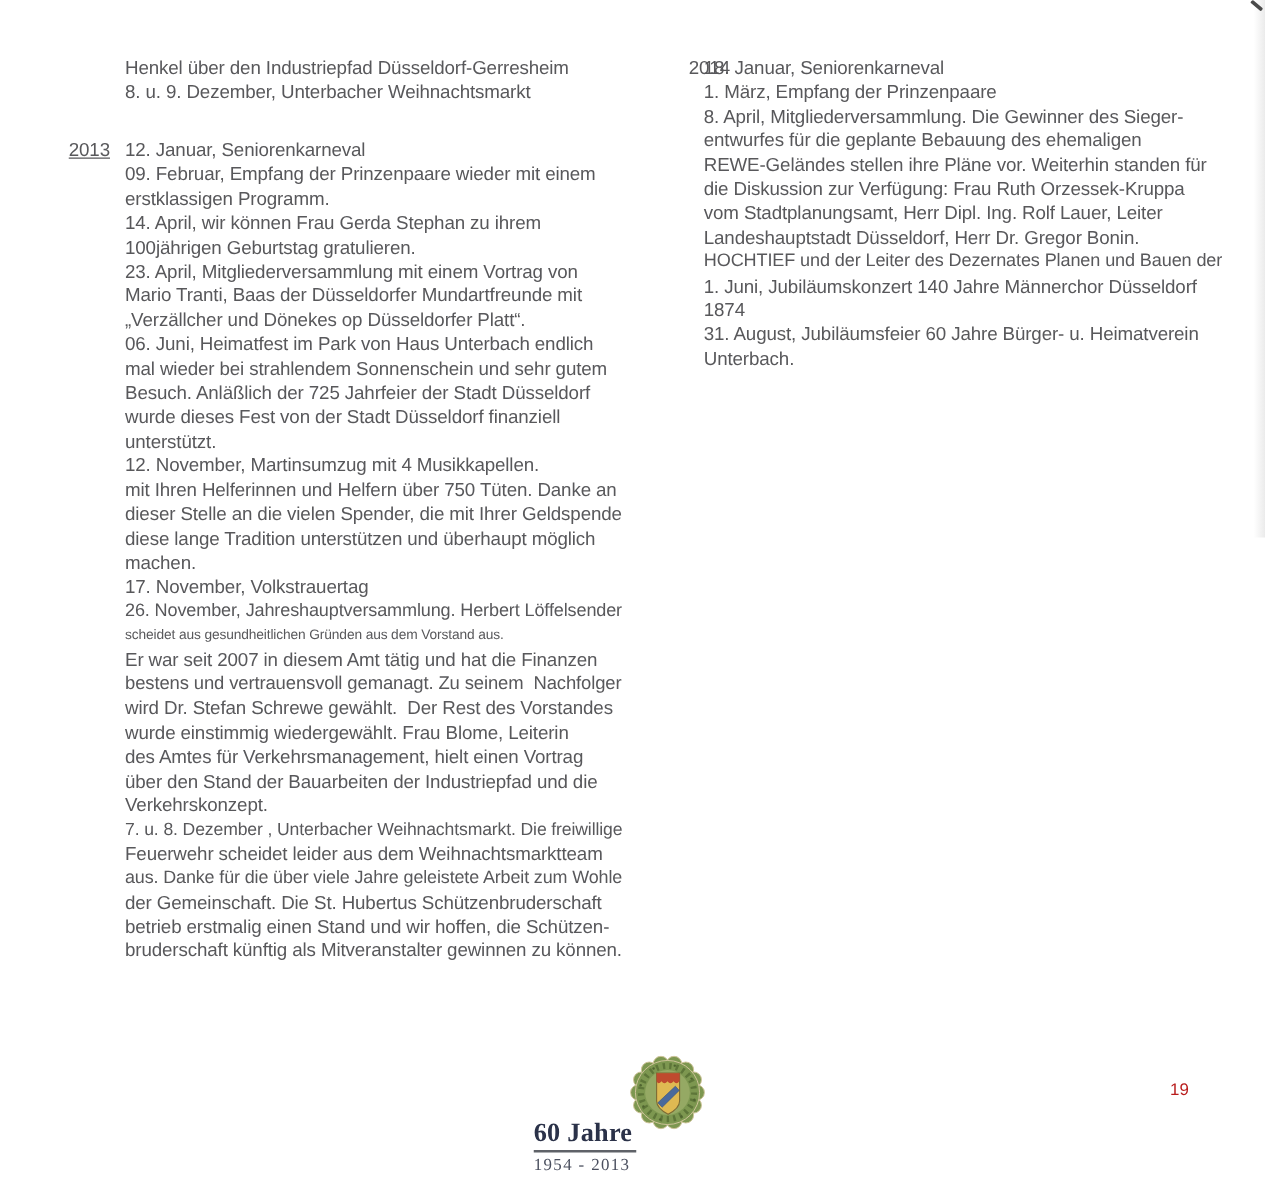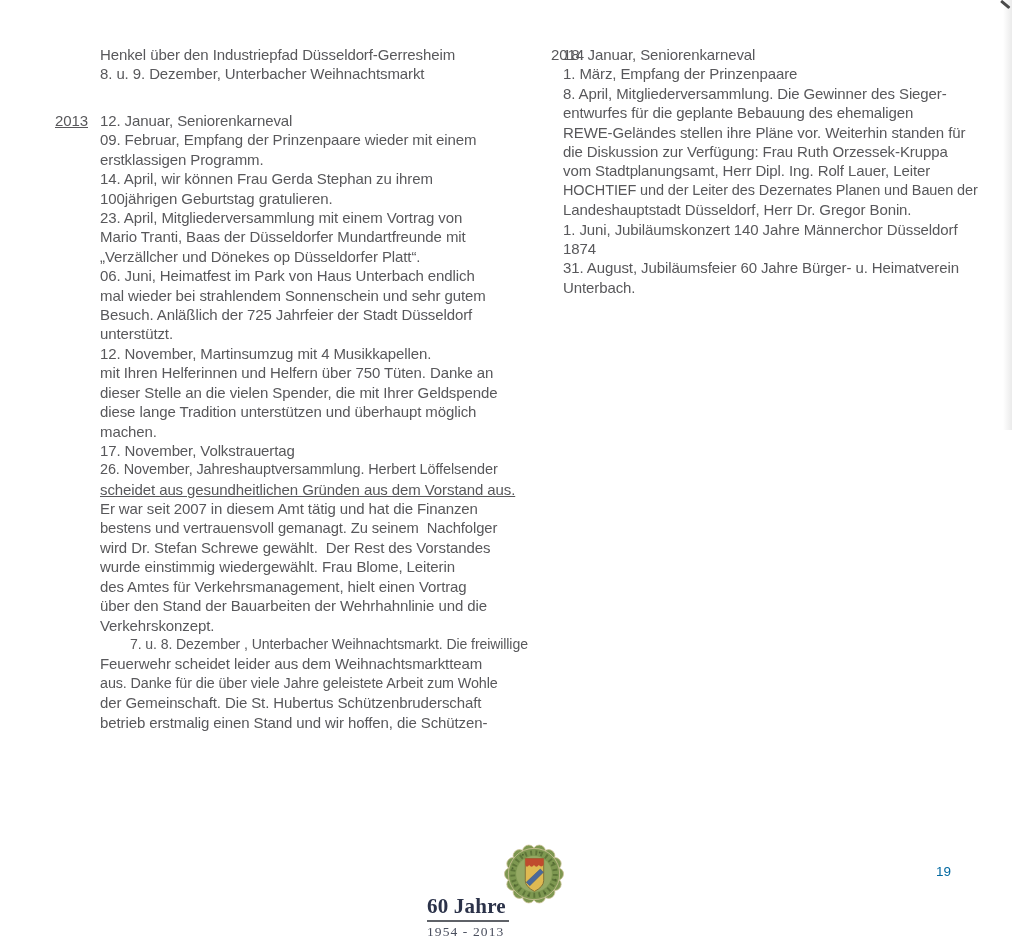--- a/index.html
+++ b/index.html
@@ -15,21 +15,21 @@
   #col-2013{left:100px;top:111px;width:398px;}
   #year-2014{left:515px;top:45px;margin-left:36px;}
   #col-2014{left:563px;top:45px;width:415px;}
 
   .footer-logo{position:absolute;left:427px;top:851px;width:84px;}
   .logo-title{font-family:"Liberation Serif","DejaVu Serif",serif;font-weight:bold;font-size:21px;line-height:1.05;color:#2b3249;letter-spacing:0.2px;margin-top:44px;}
   .logo-rule{height:0;border:0;border-top:2px solid #5f6268;margin:3px 0 2px 0;width:82px;}
   .logo-subtitle{font-family:"Liberation Serif","DejaVu Serif",serif;font-size:13.5px;color:#4a4f5e;letter-spacing:1.1px;}
   .emblem{position:absolute;left:504px;top:841px;width:60px;height:66px;}
 
-  .page-number{position:absolute;left:936px;top:864px;font-size:13.5px;color:#0369a1;}
+  .page-number{position:absolute;left:936px;top:864px;font-size:13.5px;color:#b91c1c;}
 
   .corner-mark{position:absolute;right:1px;top:3px;width:11px;height:2.5px;background:#4a4a4a;transform:rotate(40deg);border-radius:1px;}
   .edge-shade{position:absolute;right:0;top:0;width:9px;height:430px;
     background:linear-gradient(to right,rgba(130,130,130,0),rgba(130,130,130,0.16));}
 </style>
 </head>
 <body>
 
 <div class="page">
 
@@ -46,55 +46,57 @@
       <div class="line fit">09. Februar, Empfang der Prinzenpaare wieder mit einem</div>
       <div class="line fit">erstklassigen Programm.</div>
       <div class="line fit">14. April, wir können Frau Gerda Stephan zu ihrem</div>
       <div class="line fit">100jährigen Geburtstag gratulieren.</div>
       <div class="line fit">23. April, Mitgliederversammlung mit einem Vortrag von</div>
       <div class="line fit">Mario Tranti, Baas der Düsseldorfer Mundartfreunde mit</div>
       <div class="line fit">„Verzällcher und Dönekes op Düsseldorfer Platt“.</div>
       <div class="line fit">06. Juni, Heimatfest im Park von Haus Unterbach endlich</div>
       <div class="line fit">mal wieder bei strahlendem Sonnenschein und sehr gutem</div>
       <div class="line fit">Besuch. Anläßlich der 725 Jahrfeier der Stadt Düsseldorf</div>
+      <div class="line fit">wurde dieses Fest von der Stadt Düsseldorf finanziell</div>
       <div class="line fit">unterstützt.</div>
       <div class="line fit">12. November, Martinsumzug mit 4 Musikkapellen.</div>
       <div class="line fit">mit Ihren Helferinnen und Helfern über 750 Tüten. Danke an</div>
       <div class="line fit">dieser Stelle an die vielen Spender, die mit Ihrer Geldspende</div>
       <div class="line fit">diese lange Tradition unterstützen und überhaupt möglich</div>
       <div class="line fit">machen.</div>
       <div class="line fit">17. November, Volkstrauertag</div>
       <div class="line fit" style="font-size: 14.4552px;">26. November, Jahreshauptversammlung. Herbert Löffelsender</div>
-      <div class="line fit" style="font-size: 15px; text-decoration: underline;">scheidet aus gesundheitlichen Gründen aus dem Vorstand aus.</div>
+      <div class="line fit" style="font-size: 11px;">scheidet aus gesundheitlichen Gründen aus dem Vorstand aus.</div>
       <div class="line fit">Er war seit 2007 in diesem Amt tätig und hat die Finanzen</div>
       <div class="line fit" style="font-size: 14.7772px;">bestens und vertrauensvoll gemanagt. Zu seinem  Nachfolger</div>
       <div class="line fit">wird Dr. Stefan Schrewe gewählt.  Der Rest des Vorstandes</div>
       <div class="line fit">wurde einstimmig wiedergewählt. Frau Blome, Leiterin</div>
       <div class="line fit">des Amtes für Verkehrsmanagement, hielt einen Vortrag</div>
-      <div class="line fit">über den Stand der Bauarbeiten der Wehrhahnlinie und die</div>
+      <div class="line fit">über den Stand der Bauarbeiten der Industriepfad und die</div>
       <div class="line fit">Verkehrskonzept.</div>
-      <div class="line fit" style="font-size: 14.0802px; margin-left: 30px;">7. u. 8. Dezember , Unterbacher Weihnachtsmarkt. Die freiwillige</div>
+      <div class="line fit" style="font-size: 14.0802px;">7. u. 8. Dezember , Unterbacher Weihnachtsmarkt. Die freiwillige</div>
       <div class="line fit">Feuerwehr scheidet leider aus dem Weihnachtsmarktteam</div>
       <div class="line fit" style="font-size: 14.351px;">aus. Danke für die über viele Jahre geleistete Arbeit zum Wohle</div>
       <div class="line fit">der Gemeinschaft. Die St. Hubertus Schützenbruderschaft</div>
       <div class="line fit">betrieb erstmalig einen Stand und wir hoffen, die Schützen-</div>
+      <div class="line fit">bruderschaft künftig als Mitveranstalter gewinnen zu können.</div>
     </div>
 
   <div id="year-2014" class="yearlabel">2014</div>
   <div id="col-2014" class="textcol">
 
   <div class="line fit">18. Januar, Seniorenkarneval</div>
       <div class="line fit">1. März, Empfang der Prinzenpaare</div>
       <div class="line fit">8. April, Mitgliederversammlung. Die Gewinner des Sieger-</div>
       <div class="line fit">entwurfes für die geplante Bebauung des ehemaligen</div>
       <div class="line fit">REWE-Geländes stellen ihre Pläne vor. Weiterhin standen für</div>
       <div class="line fit">die Diskussion zur Verfügung: Frau Ruth Orzessek-Kruppa</div>
       <div class="line fit">vom Stadtplanungsamt, Herr Dipl. Ing. Rolf Lauer, Leiter</div>
+      <div class="line fit">Landeshauptstadt Düsseldorf, Herr Dr. Gregor Bonin.</div>
       <div class="line fit" style="font-size: 14.4767px;">HOCHTIEF und der Leiter des Dezernates Planen und Bauen der</div>
-      <div class="line fit">Landeshauptstadt Düsseldorf, Herr Dr. Gregor Bonin.</div>
       <div class="line fit">1. Juni, Jubiläumskonzert 140 Jahre Männerchor Düsseldorf</div>
       <div class="line fit">1874</div>
       <div class="line fit">31. August, Jubiläumsfeier 60 Jahre Bürger- u. Heimatverein</div>
       <div class="line fit">Unterbach.</div>
     </div>
 
   <div class="footer-logo">
     <div class="logo-title">60 Jahre</div>
     <div class="logo-rule"></div>
     <div class="logo-subtitle">1954 - 2013</div>

